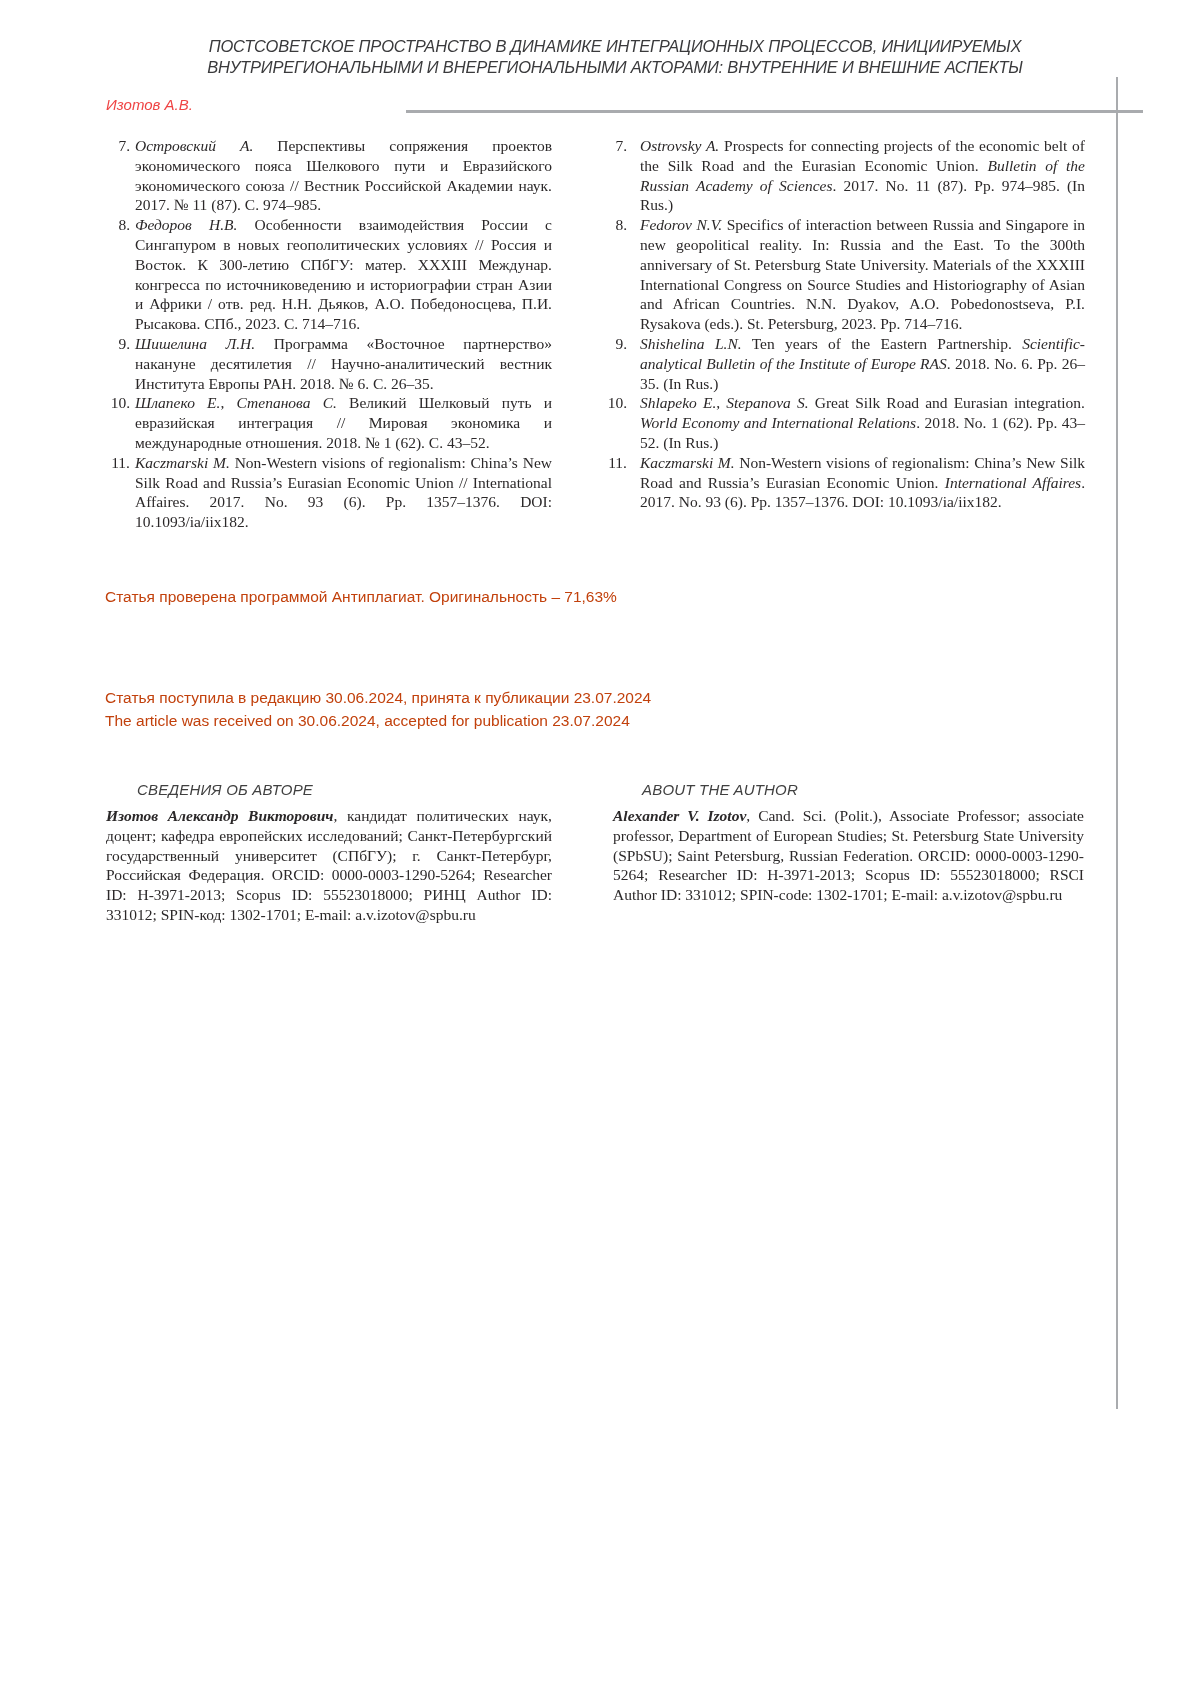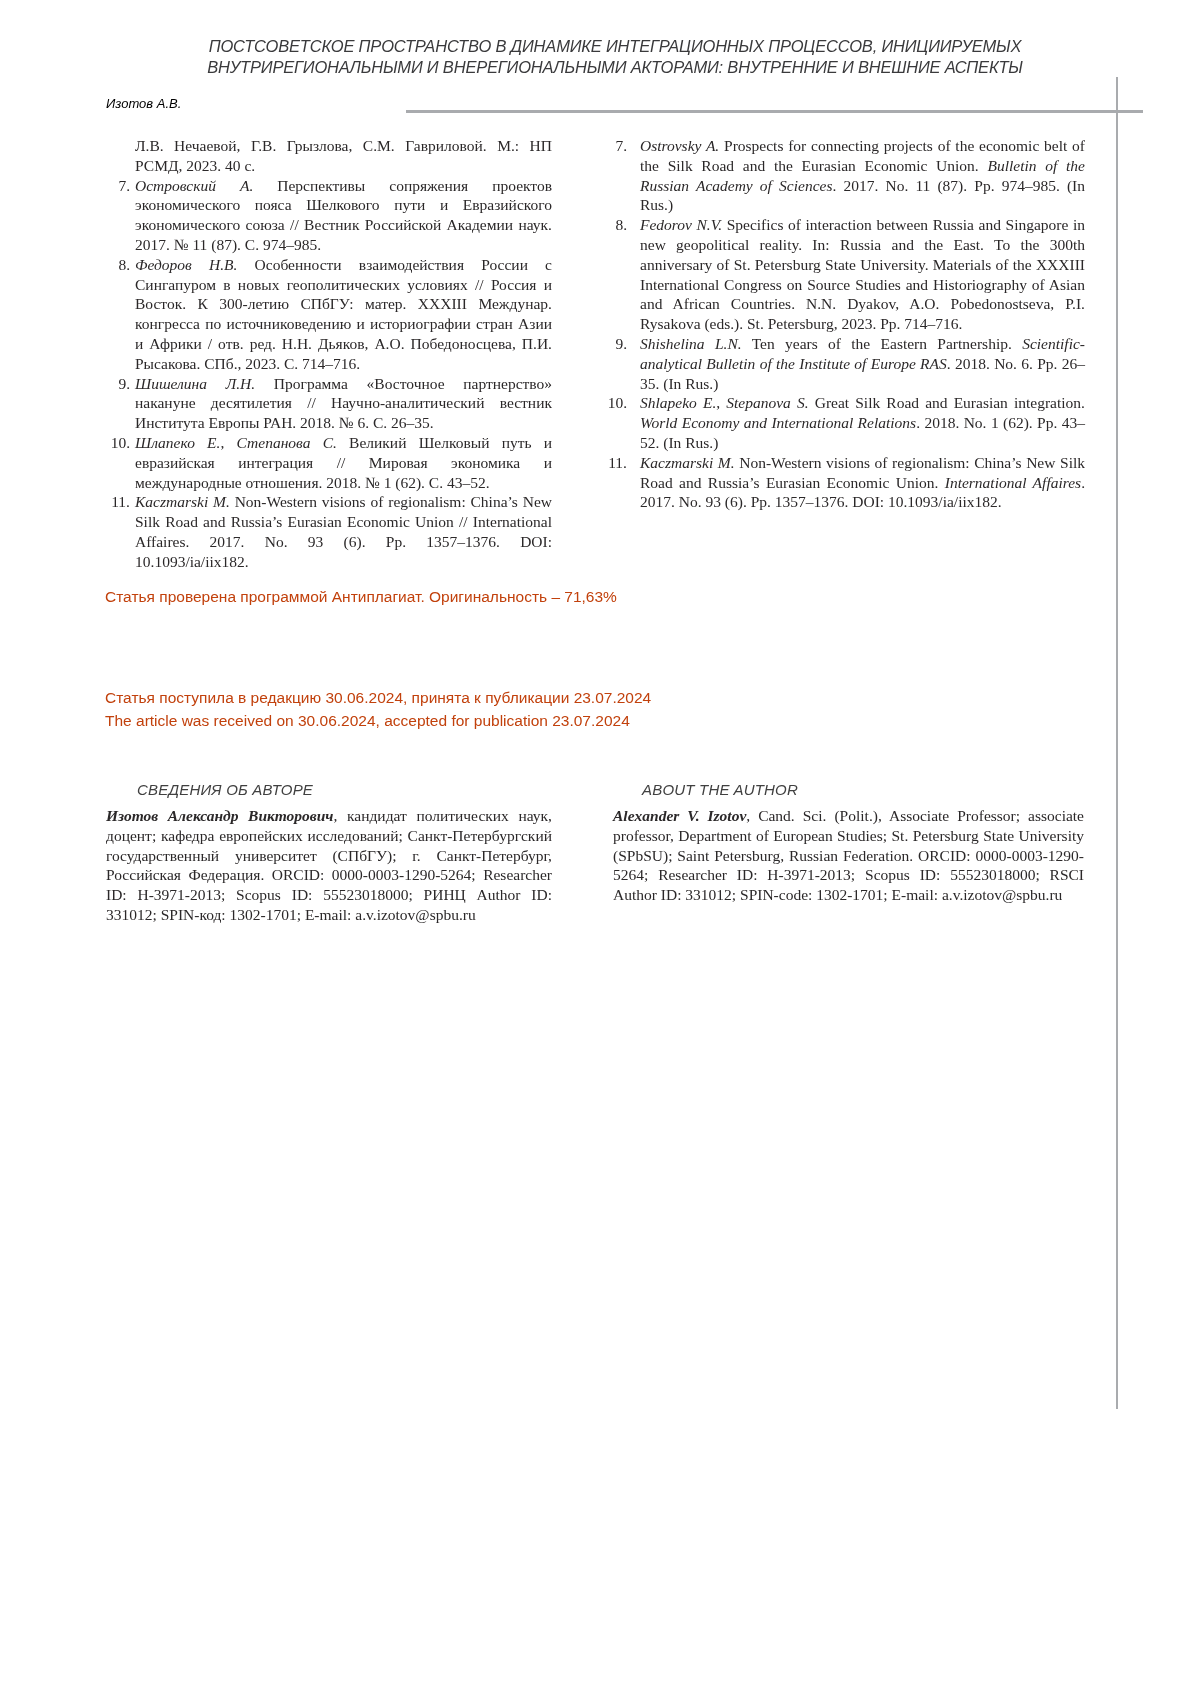--- a/index.html
+++ b/index.html
@@ -7,21 +7,21 @@
         font-family:"Liberation Serif", serif;color:#2b2829;}
   .it{font-style:italic;}
   .bd{font-weight:bold;}
   .abs{position:absolute;}
 
   
   .running-title{left:105px;top:36px;width:1020px;text-align:center;
                  font-family:"Liberation Sans", sans-serif;font-style:italic;
                  font-size:16.5px;line-height:21px;letter-spacing:-0.2px;color:#3a3a3c;}
   .author-short{left:106px;top:96px;font-family:"Liberation Sans", sans-serif;
-                font-style:italic;font-size:13px;color:#000000;}
+                font-style:italic;font-size:15px;color:#ef4444;}
   .rule{background:#a9abae;}
 
   
   .ref-col{font-size:15.5px;line-height:19.8px;text-align:justify;}
   .col-ru{left:104px;top:136px;width:448px;}
   .col-en{left:598px;top:136px;width:487px;}
   .ref-item{display:flex;}
   .ref-num{flex:none;text-align:right;}
   .col-ru .ref-num{width:26px;margin-right:5px;}
   .col-en .ref-num{width:29px;margin-right:13px;}
@@ -61,21 +61,20 @@
 
   <div class="abs running-title">
     <div>ПОСТСОВЕТСКОЕ ПРОСТРАНСТВО В ДИНАМИКЕ ИНТЕГРАЦИОННЫХ ПРОЦЕССОВ, ИНИЦИИРУЕМЫХ</div>
     <div>ВНУТРИРЕГИОНАЛЬНЫМИ И ВНЕРЕГИОНАЛЬНЫМИ АКТОРАМИ: ВНУТРЕННИЕ И ВНЕШНИЕ АСПЕКТЫ</div>
   </div>
   <div class="abs author-short">Изотов А.В.</div>
   <div class="abs rule header-rule"></div>
   <div class="abs rule v-rule"></div>
 
   <div class="abs ref-col col-ru" lang="ru">
-    <div class="ref-cont">Л.В. Нечаевой, Г.В. Грызлова, С.М. Гавриловой. М.: НП РСМД, 2023. 40 с.</div>
     <div>
   <div class="ref-item">
     <span class="ref-num">7.</span>
     <span class="ref-text"><span class="it">Островский А.</span><span> Перспективы сопряжения проектов экономического пояса Шелкового пути и Евразийского экономического союза // Вестник Российской Академии наук. 2017. № 11 (87). С. 974–985.</span></span>
   </div>
 
   <div class="ref-item">
     <span class="ref-num">8.</span>
     <span class="ref-text"><span class="it">Федоров Н.В.</span><span> Особенности взаимодействия России с Сингапуром в новых геополитических условиях // Россия и Восток. К 300-летию СПбГУ: матер. XXXIII Междунар. конгресса по источниковедению и историографии стран Азии и Африки / отв. ред. Н.Н. Дьяков, А.О. Победоносцева, П.И. Рысакова. СПб., 2023. С. 714–716.</span></span>
   </div>

